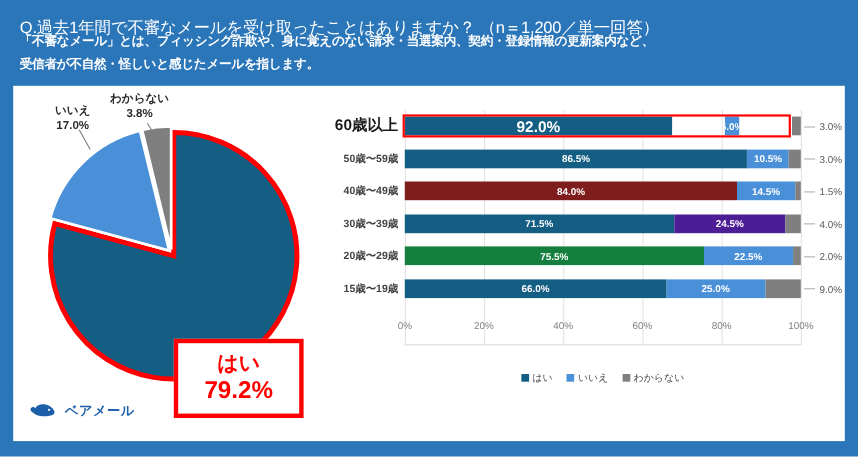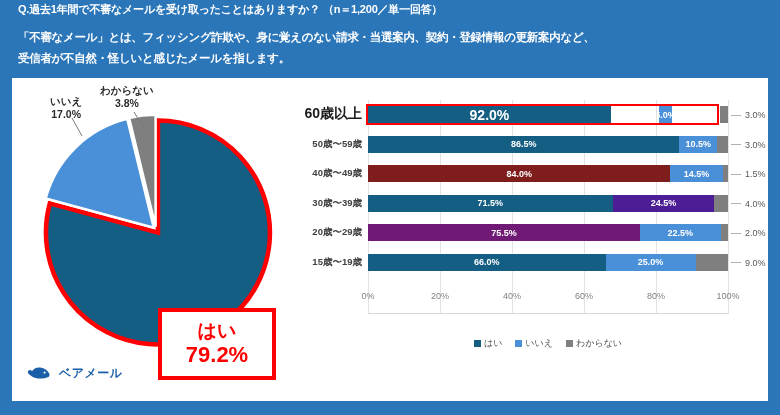--- a/index.html
+++ b/index.html
@@ -7,21 +7,21 @@
     width:780px;height:415px;overflow:hidden;
     background:#2b76b9;
     font-family:"Liberation Sans","DejaVu Sans",sans-serif;
     -webkit-font-smoothing:antialiased;
   }
   .page{position:relative;width:780px;height:415px;box-sizing:border-box;}
 
   
   .header{position:absolute;left:0;top:0;width:780px;height:78px;color:#fff;}
   .hd-line{position:absolute;left:18px;white-space:nowrap;}
-  .hd-q{top:2px;font-size:11px;font-weight:bold;letter-spacing:-0.2px;}
+  .hd-q{top:16px;font-size:15px;font-weight:normal;letter-spacing:-0.2px;}
   .hd-s1{top:30px;font-size:11.5px;font-weight:bold;letter-spacing:-0.3px;}
   .hd-s2{top:51px;font-size:11.5px;font-weight:bold;letter-spacing:-0.3px;}
 
   
   .card{position:absolute;left:12px;top:78px;width:756px;height:272px;background:#fff;}
   .footer{position:absolute;left:12px;top:350px;width:756px;height:50px;background:#fff;
           border-top:1px solid #fff;}
 
   
   .logo{position:absolute;left:26px;top:364px;display:flex;align-items:center;gap:7px;}
@@ -143,21 +143,21 @@
           <div class="lead" style="left: 363px; top: 73.5px; width: 10px;"></div>
           <div class="out-lbl" style="left: 377px; top: 69px;">1.5%</div>
           <div class="brow" style="top: 94.5px;">
             <div class="seg" style="width: 257.4px; background: rgb(20, 93, 131);">71.5%</div>
             <div class="seg" style="width: 107px; background: #4c1d95;">24.5%</div>
             <div class="seg" style="width: 14.4px; background: rgb(127, 127, 127);"></div>
           </div>
           <div class="lead" style="left: 363px; top: 103px; width: 10px;"></div>
           <div class="out-lbl" style="left: 377px; top: 98.5px;">4.0%</div>
           <div class="brow" style="top: 124px;">
-            <div class="seg" style="width: 271.8px; background: #701a75;">75.5%</div>
+            <div class="seg" style="width: 271.8px; background: #15803d;">75.5%</div>
             <div class="seg" style="width: 81px; background: rgb(74, 144, 217);">22.5%</div>
             <div class="seg" style="width: 7.2px; background: rgb(127, 127, 127);"></div>
           </div>
           <div class="lead" style="left: 363px; top: 132.5px; width: 10px;"></div>
           <div class="out-lbl" style="left: 377px; top: 128px;">2.0%</div>
           <div class="brow" style="top: 153.5px;">
             <div class="seg" style="width: 237.6px; background: rgb(20, 93, 131);">66.0%</div>
             <div class="seg" style="width: 90px; background: rgb(74, 144, 217);">25.0%</div>
             <div class="seg" style="width: 32.4px; background: rgb(127, 127, 127);"></div>
           </div>

